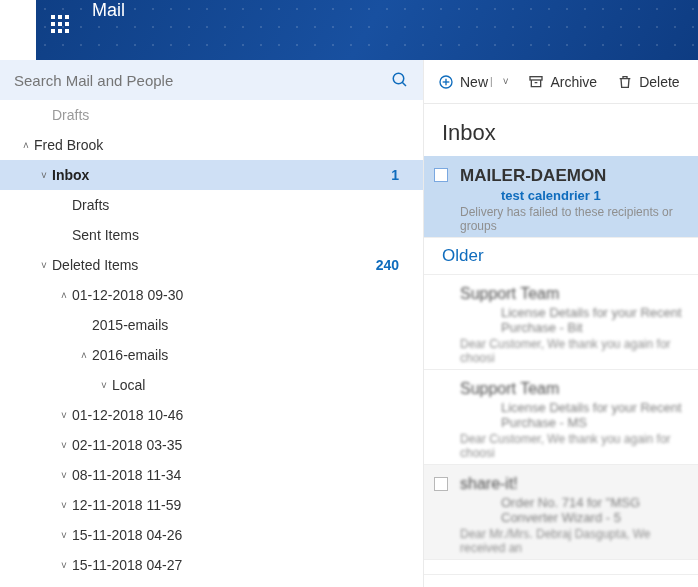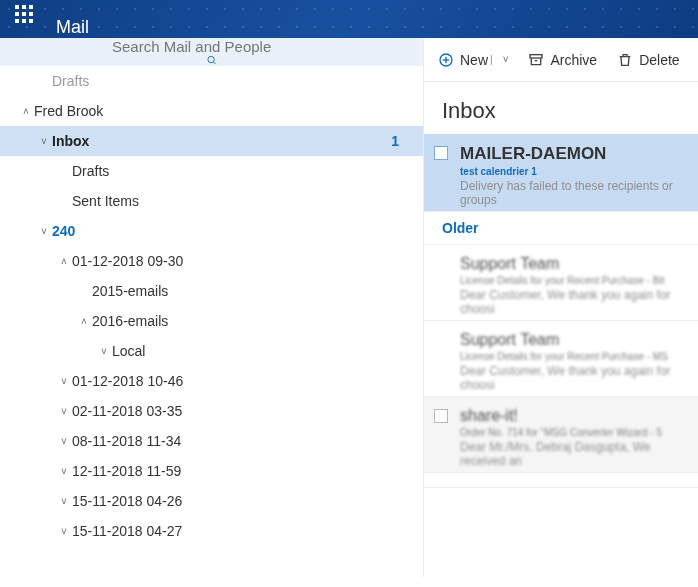--- a/index.html
+++ b/index.html
@@ -1,34 +1,34 @@
 <!DOCTYPE html>
 <html><head>
 <meta charset="utf-8">
 <style>
   * { margin: 0; padding: 0; box-sizing: border-box; font-family: "Segoe UI", Arial, sans-serif; }
   body { width: 698px; height: 587px; overflow: hidden; background: #fff; font-size: 14px; color: #333; }
 
   
-  .hdr { height: 38px; background: #1f4b8f; background-image:
+  .hdr { height: 60px; background: #1f4b8f; background-image:
     radial-gradient(rgba(255,255,255,.15) 1px, transparent 1px),
     linear-gradient(120deg, #0f3f85 0%, #1850a0 50%, #0e3c82 100%);
     background-size: 18px 18px, 100% 100%;
-    display: flex; align-items: flex-end; color: #fff; }
+    display: flex; align-items: flex-start; color: #fff; margin-left: 36px; }
   .waffle { width: 48px; height: 48px; display: flex; align-items: center; justify-content: center; cursor: pointer; }
   .waffle svg { width: 18px; height: 18px; fill: #fff; }
   .app-title { font-size: 18px; font-weight: 400; margin-left: 8px; }
 
   
   .main { display: flex; height: calc(587px - 48px); }
   .left { width: 424px; display: flex; flex-direction: column; border-right: 1px solid #eaeaea; }
   .right { flex: 1; display: flex; flex-direction: column; }
 
   
-  .searchbar { height: 28px; background: #eaf1fb; display: flex; align-items: center; padding: 0 14px; flex-direction: column; }
+  .searchbar { height: 40px; background: #eaf1fb; display: flex; align-items: center; padding: 0 14px; }
   .searchbar input { flex: 1; background: transparent; border: none; outline: none; font-size: 15px; color: #666; }
   .search-icon { width: 18px; height: 18px; stroke: #0f6cbd; }
 
   
   .tree { flex: 1; overflow: hidden; padding-top: 0; }
   .row { display: flex; align-items: center; height: 30px; padding-right: 24px; cursor: pointer; color: #333; }
   .row .chev { width: 16px; display: inline-flex; justify-content: center; color: #666; font-size: 10px; }
   .row .lbl { flex: 1; white-space: nowrap; overflow: hidden; text-overflow: ellipsis; }
   .row .cnt { color: #0f6cbd; font-weight: 600; }
   .row.sel { background: #cfe0f5; }
@@ -43,30 +43,30 @@
   
   .toolbar { height: 44px; display: flex; align-items: center; padding: 0 4px; border-bottom: 1px solid #eaeaea; }
   .tbtn { display: flex; align-items: center; gap: 6px; padding: 6px 10px; color: #333; cursor: pointer; }
   .tbtn svg { width: 16px; height: 16px; }
   .tbtn .tlabel { font-size: 14px; }
   .tsep { color: #888; font-size: 10px; margin-left: -4px; margin-right: 4px; }
 
   
   .list { flex: 1; overflow: hidden; }
   .list-title { font-size: 22px; font-weight: 400; color: #333; padding: 16px 18px 10px; }
-  .group-hdr { font-size: 14px; font-weight: 700; color: #0f6cbd; padding: 8px 18px; border-bottom: 1px solid #eee; }
+  .group-hdr { font-size: 17px; font-weight: 400; color: #0f6cbd; padding: 8px 18px; border-bottom: 1px solid #eee; }
 
   .msg { padding: 10px 12px 4px 36px; border-bottom: 1px solid #eee; position: relative; cursor: pointer; }
   .msg.sel { background: #c6dbf2; }
   .msg.alt { background: #f5f5f5; }
   .msg .ck { position: absolute; left: 10px; top: 12px; width: 14px; height: 14px; border: 1px solid #b8b8b8; background: #fff; }
   .msg.sel .ck { border-color: #7aa8e0; }
   .msg .sender { font-size: 16px; font-weight: 400; color: #4f4f4f; }
   .msg.sel .sender { font-size: 17px; font-weight: 600; color: #333; }
-  .msg .subject { font-size: 10px; color: #7e7e7e; margin-top: 2px; }
+  .msg .subject { font-size: 13px; color: #7e7e7e; margin-top: 2px; margin-left: 41px; }
   .msg.sel .subject { color: #0f6cbd; font-weight: 600; }
   .msg .preview { font-size: 12px; color: #8f8f8f; margin-top: 2px; }
   .blur .sender, .blur .subject, .blur .preview { filter: blur(1.5px); }
 </style>
 </head>
 <body>
 
 <div class="hdr">
   <div class="waffle">
     <svg viewBox="0 0 18 18">
@@ -115,20 +115,21 @@
           <span class="chev"></span>
           <span class="lbl">Drafts</span>
         </div>
       <div class="row ind2">
           <span class="chev"></span>
           <span class="lbl">Sent Items</span>
         </div>
 
       <div class="row ind1">
           <span class="chev">˅</span>
+          <span class="lbl">Deleted Items</span>
           <span class="cnt">240</span>
         </div>
 
       <div class="row ind2">
           <span class="chev">˄</span>
           <span class="lbl">01-12-2018 09-30</span>
         </div>
       <div class="row ind3">
           <span class="chev"></span>
           <span class="lbl">2015-emails</span>

